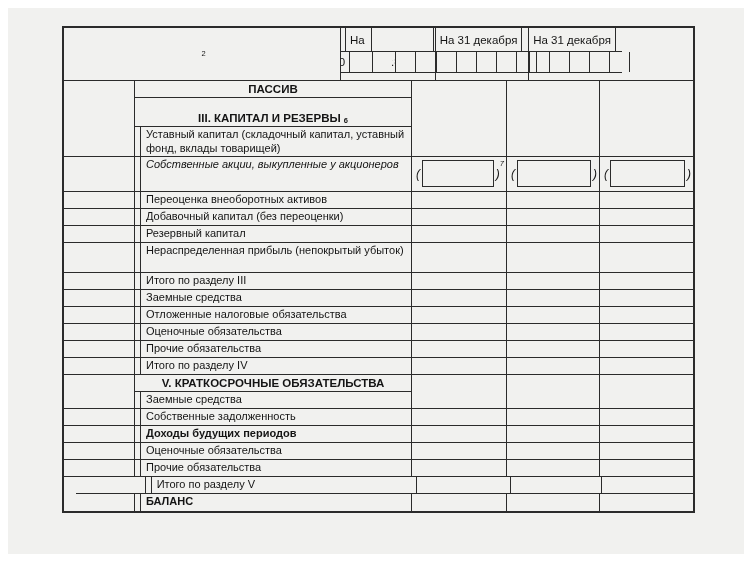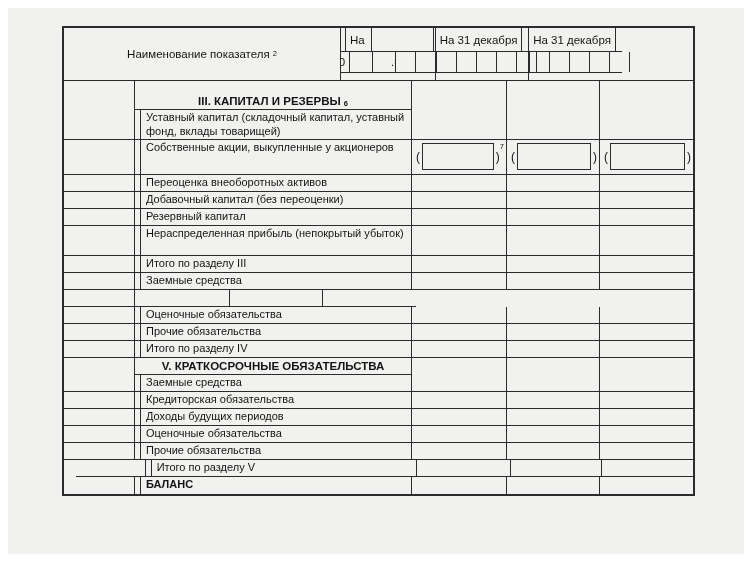--- a/index.html
+++ b/index.html
@@ -41,21 +41,20 @@
   .pbox{flex:1;border:1.5px solid var(--ln);margin:1px 2px;}
   .psup{font-size:7.5px;margin-top:1px;}
 </style>
 </head>
 <body style="background: rgb(255, 255, 255);">
 
 <div class="panel">
   <div class="tbl">
     <div class="thead">
       <div class="hc2">
-        <span>Наименование показателя</span>
           <sup class="sgap">2</sup>
       </div>
       <div class="hdates" id="hdates">
           <div class="hcv br" style="width: 95px;">
             <div class="hrA">
               <div class="hb" style="width: 5px;"></div>
               <div class="hb txl" style="width: 26px;">На</div>
               <div class="hb" style="width: 62px;"></div>
               <div class="hfill gap"></div>
             </div>
@@ -105,20 +104,31 @@
                 <sup>5</sup>
               </div>
               <div class="hb" style="width: 5px;"></div>
               <div class="hfill gap"></div>
             </div>
             <div class="hfill"></div>
           </div>
         </div>
     </div>
     <div id="tbody">
+        <div class="trow" style="height: 17px;">
+          <div class="c c1"></div>
+          <div class="c c2 bb">
+            <div class="seclbl">
+              <span>ПАССИВ</span>
+            </div>
+          </div>
+          <div class="c c3"></div>
+          <div class="c c4"></div>
+          <div class="c c5"></div>
+        </div>
         <div class="trow" style="height: 29px;">
           <div class="c c1"></div>
           <div class="c c2 bb">
             <div class="seclbl secbot">
               <span>III. КАПИТАЛ И РЕЗЕРВЫ</span>
               <sup class="sgap">6</sup>
             </div>
           </div>
           <div class="c c3"></div>
           <div class="c c4"></div>
@@ -127,21 +137,21 @@
         <div class="trow" style="height: 30px;">
           <div class="c c1 bb"></div>
           <div class="c c2 bb">
             <div class="ind"></div>
             <div class="lbl">Уставный капитал (складочный капитал, уставный фонд, вклады товарищей)</div>
           </div>
           <div class="c c3 bb"></div>
           <div class="c c4 bb"></div>
           <div class="c c5 bb"></div>
         </div>
-        <div class="trow" style="height: 35px;">
+        <div class="trow" style="height: 35px; font-style: italic;">
           <div class="c c1 bb"></div>
           <div class="c c2 bb">
             <div class="ind"></div>
             <div class="lbl">Собственные акции, выкупленные у акционеров</div>
           </div>
           <div class="c c3 bb pcell">
             <div class="par">(</div>
             <div class="pbox"></div>
             <div class="par">)</div>
             <sup class="psup">7</sup>
@@ -212,20 +222,24 @@
           <div class="c c2 bb">
             <div class="ind"></div>
             <div class="lbl">Заемные средства</div>
           </div>
           <div class="c c3 bb"></div>
           <div class="c c4 bb"></div>
           <div class="c c5 bb"></div>
         </div>
         <div class="trow" style="height: 17px;">
           <div class="c c1 bb"></div>
+          <div class="c c2 bb">
+            <div class="ind"></div>
+            <div class="lbl">Отложенные налоговые обязательства</div>
+          </div>
           <div class="c c3 bb"></div>
           <div class="c c4 bb"></div>
           <div class="c c5 bb"></div>
         </div>
         <div class="trow" style="height: 17px;">
           <div class="c c1 bb"></div>
           <div class="c c2 bb">
             <div class="ind"></div>
             <div class="lbl">Оценочные обязательства</div>
           </div>
@@ -271,27 +285,27 @@
             <div class="lbl">Заемные средства</div>
           </div>
           <div class="c c3 bb"></div>
           <div class="c c4 bb"></div>
           <div class="c c5 bb"></div>
         </div>
         <div class="trow" style="height: 17px;">
           <div class="c c1 bb"></div>
           <div class="c c2 bb">
             <div class="ind"></div>
-            <div class="lbl">Кредиторская обязательства</div>
-          </div>
-          <div class="c c3 bb"></div>
-          <div class="c c4 bb"></div>
-          <div class="c c5 bb"></div>
-        </div>
-        <div class="trow" style="height: 17px;">
+            <div class="lbl">Собственные задолженность</div>
+          </div>
+          <div class="c c3 bb"></div>
+          <div class="c c4 bb"></div>
+          <div class="c c5 bb"></div>
+        </div>
+        <div class="trow" style="height: 17px; font-weight: bold;">
           <div class="c c1 bb"></div>
           <div class="c c2 bb">
             <div class="ind"></div>
             <div class="lbl">Доходы будущих периодов</div>
           </div>
           <div class="c c3 bb"></div>
           <div class="c c4 bb"></div>
           <div class="c c5 bb"></div>
         </div>
         <div class="trow" style="height: 17px;">

